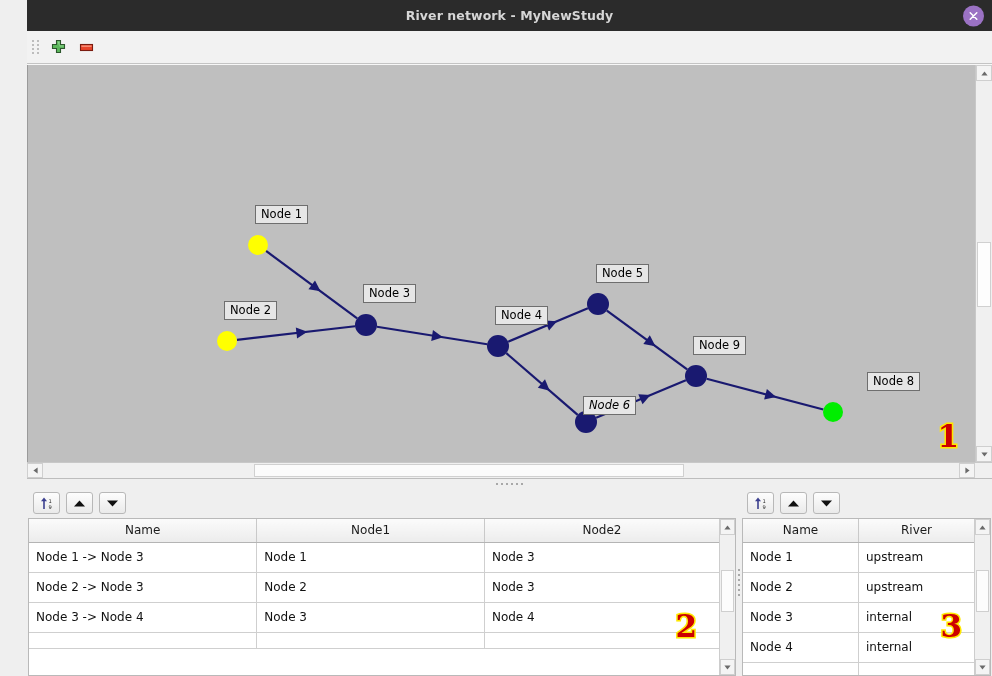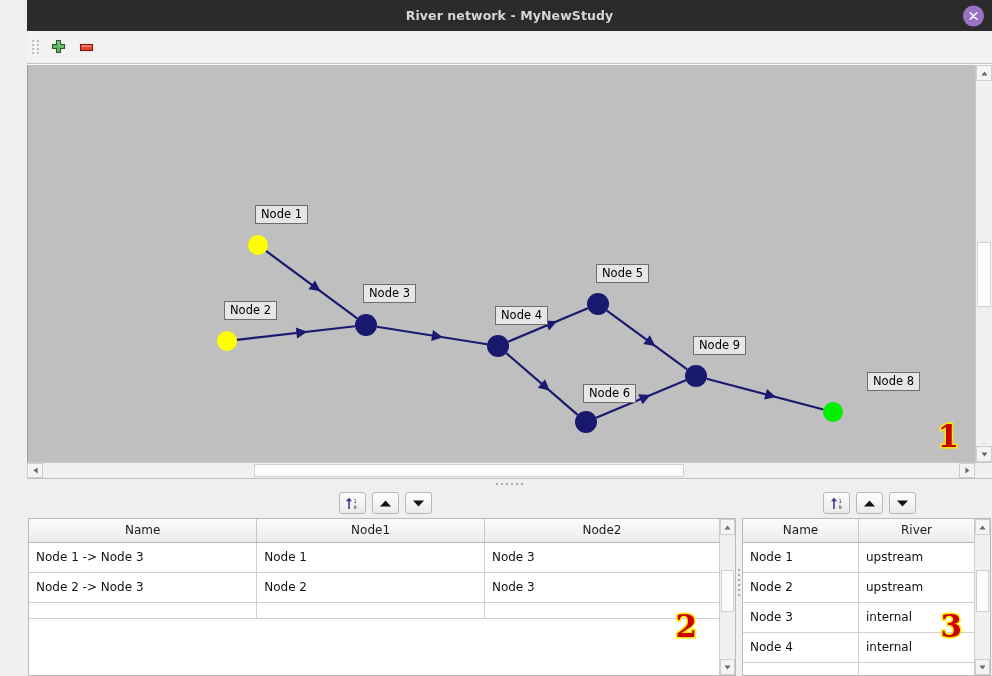--- a/index.html
+++ b/index.html
@@ -149,21 +149,21 @@
   .splitter-grip { display: flex; gap: 3px; }
   .splitter-grip i { width: 2px; height: 2px; background: #a8a8a8; display:block; }
 
   
   .bottom {
     flex: 1 1 auto;
     display: flex;
     background: #efefef;
     min-height: 0;
   }
-  .pane { display: flex; flex-direction: column; min-width: 0; background:#efefef;align-items:center; }
+  .pane { display: flex; flex-direction: column; min-width: 0; background:#efefef; }
   .pane-left  { flex: 0 0 710px; }
   .pane-divider {
     flex: 0 0 4px;
     background: #efefef;
     display: flex; align-items: center; justify-content: center;
     cursor: col-resize;
   }
   .pane-divider-grip { display:flex; flex-direction: column; gap:3px; }
   .pane-divider-grip i { width:2px; height:2px; background:#a8a8a8; display:block; }
   .pane-right { flex: 1 1 auto; }
@@ -302,21 +302,21 @@
           <circle cx="558" cy="357" r="11" fill="#191970"></circle>
           <circle cx="668" cy="311" r="11" fill="#191970"></circle>
           <circle cx="805" cy="347" r="10" fill="#00ee00"></circle>
         </svg>
       <div class="overlay-num" style="right:16px; bottom:10px;">1</div>
     <div class="node-label" style="left: 227px; top: 140px;">Node 1</div>
         <div class="node-label" style="left: 196px; top: 236px;">Node 2</div>
         <div class="node-label" style="left: 335px; top: 219px;">Node 3</div>
         <div class="node-label" style="left: 467px; top: 241px;">Node 4</div>
         <div class="node-label" style="left: 568px; top: 199px;">Node 5</div>
-        <div class="node-label" style="left: 555px; top: 319px;">Node 6</div>
+        <div class="node-label" style="left: 555px; top: 331px; font-style: italic;">Node 6</div>
         <div class="node-label" style="left: 665px; top: 271px;">Node 9</div>
         <div class="node-label" style="left: 803px; top: 307px; margin-left: 36px;">Node 8</div>
       </div>
     <div class="vscroll">
       <div class="sb-arrow">
         <svg width="7" height="5" viewBox="0 0 7 5">
             <path d="M3.5 0.4 L6.6 4.6 L0.4 4.6 Z" fill="#6a6a6a"></path>
           </svg>
       </div>
       <div class="sb-track">
@@ -399,20 +399,25 @@
             <tbody id="links-body">
                 <tr>
                   <td>Node 1 -&gt; Node 3</td>
                   <td>Node 1</td>
                   <td>Node 3</td>
                 </tr>
                 <tr>
                   <td>Node 2 -&gt; Node 3</td>
                   <td>Node 2</td>
                   <td>Node 3</td>
+                </tr>
+                <tr>
+                  <td>Node 3 -&gt; Node 4</td>
+                  <td>Node 3</td>
+                  <td>Node 4</td>
                 </tr>
                 <tr class="empty">
                   <td></td>
                   <td></td>
                   <td></td>
                 </tr>
               </tbody>
           </table>
         </div>
         <div class="tbl-vscroll">

